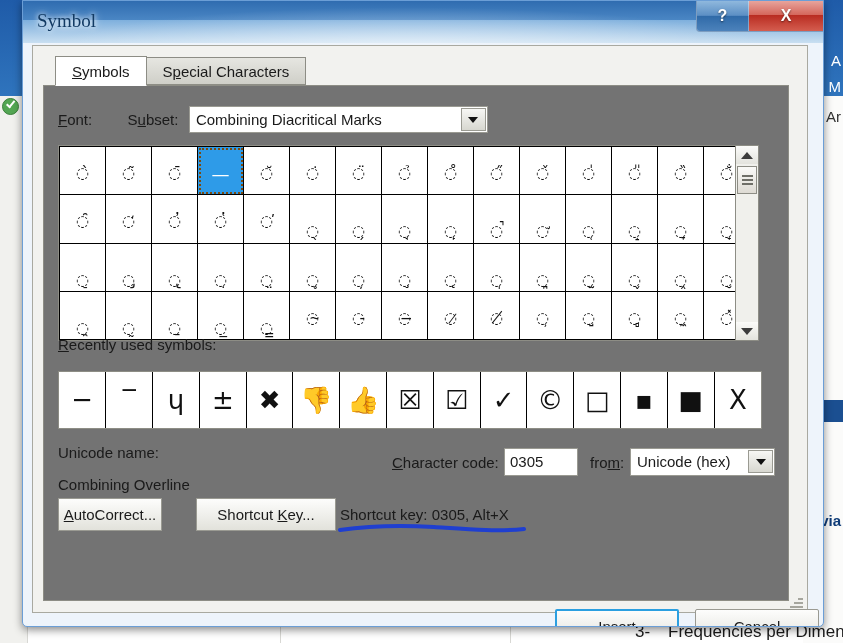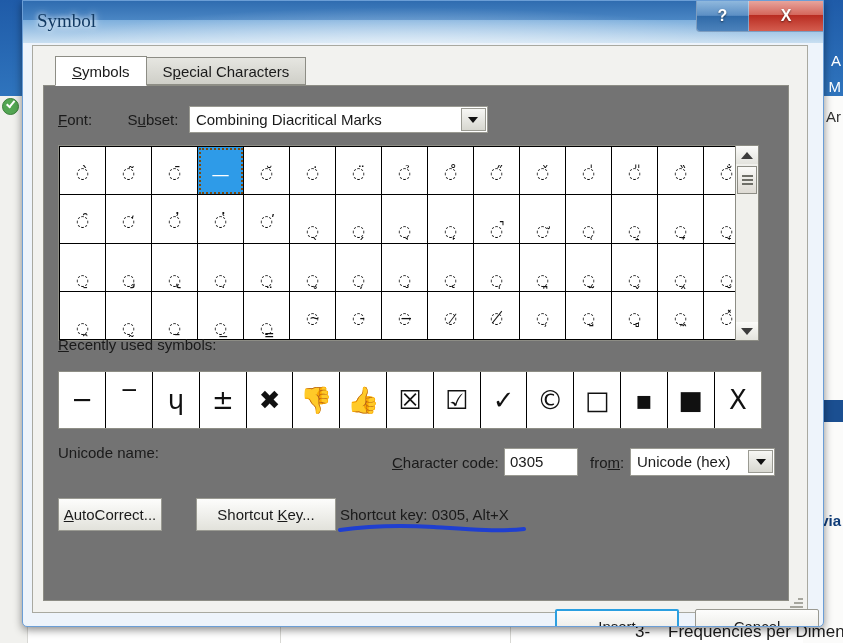--- a/index.html
+++ b/index.html
@@ -457,20 +457,21 @@
                 <td><span>□</span></td>
                 <td><span>▪</span></td>
                 <td><span>■</span></td>
                 <td><span>X</span></td>
               </tr>
             </tbody>
         </table>
       </div>
 
       <div id="uname-label">Unicode name:</div>
+      <div id="uname-value">Combining Overline</div>
 
       <div id="charcode-label"><u>C</u>haracter code:</div>
       <div id="charcode-box">
         <span class="v">0305</span>
       </div>
       <div id="from-label">fro<u>m</u>:</div>
       <div id="from-combo" class="combo">
         <span class="val">Unicode (hex)</span>
         <span class="arrow">
             <i></i>

